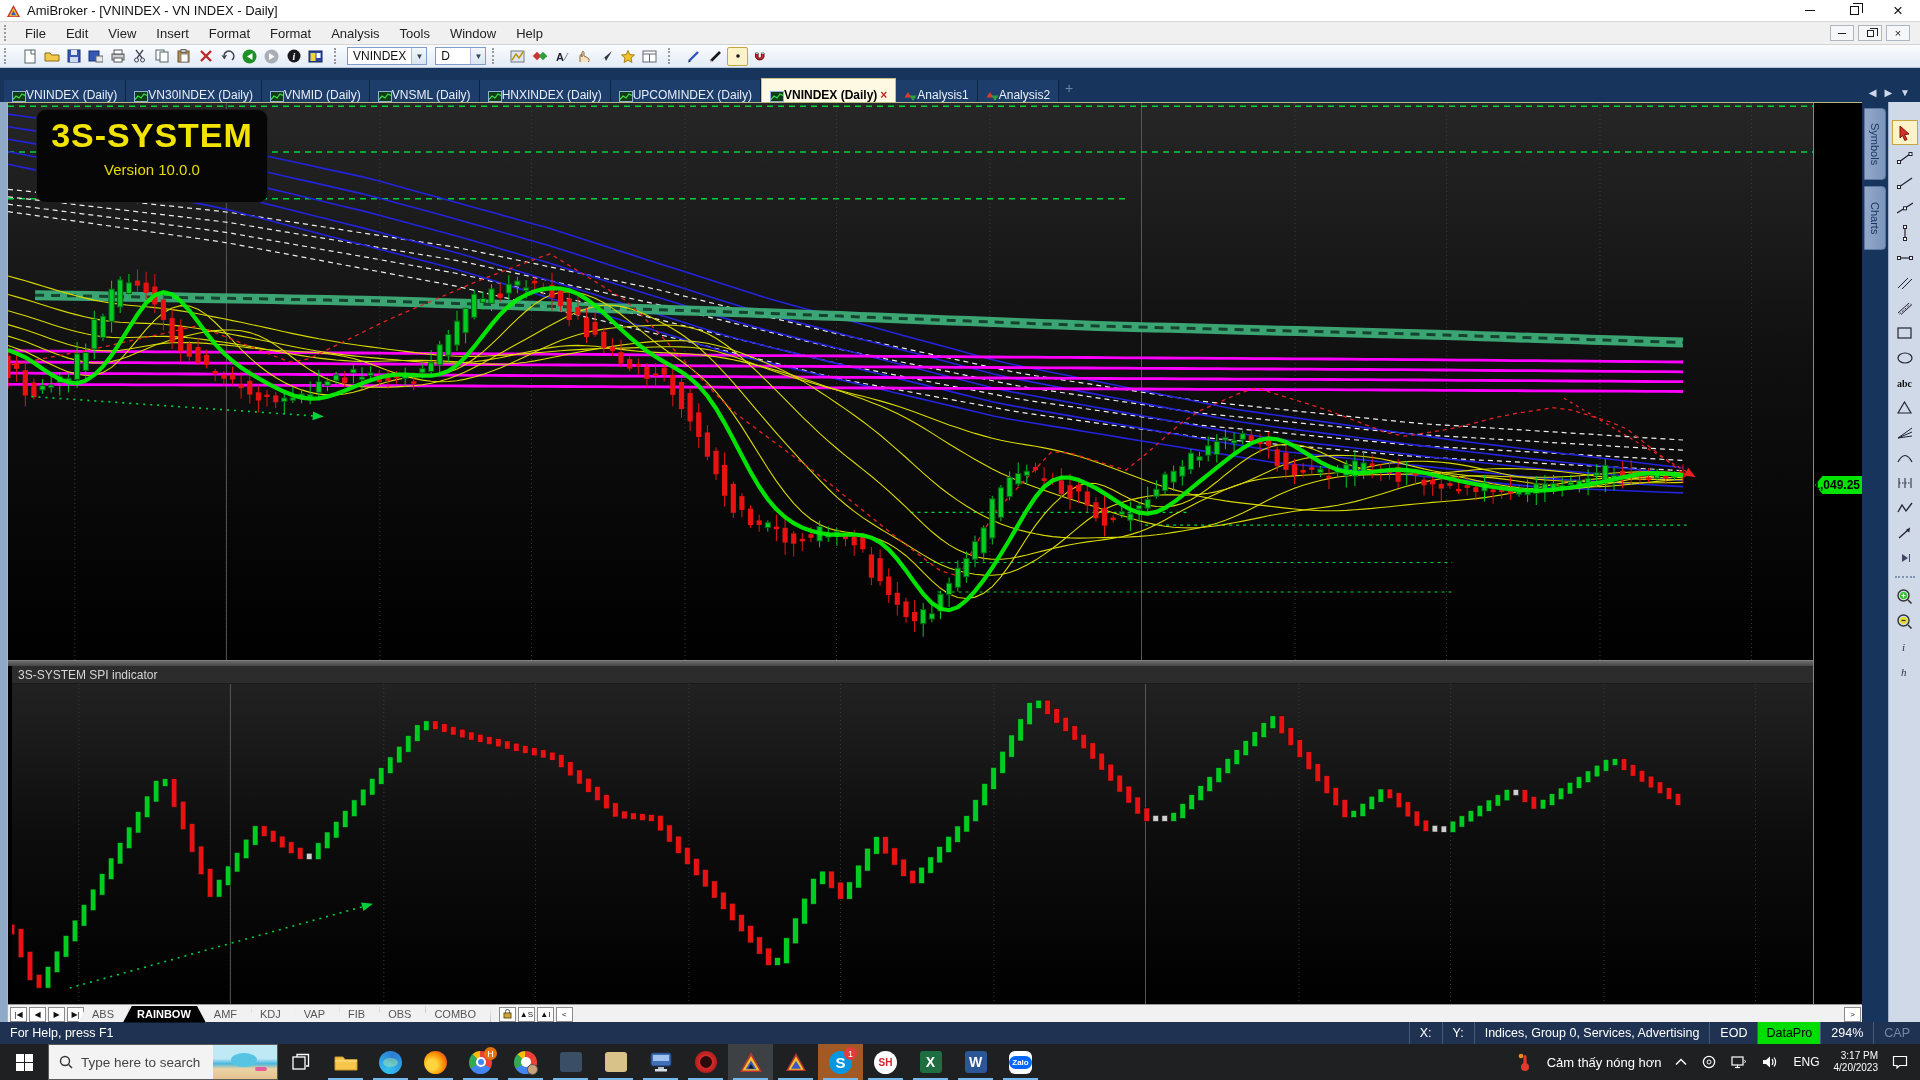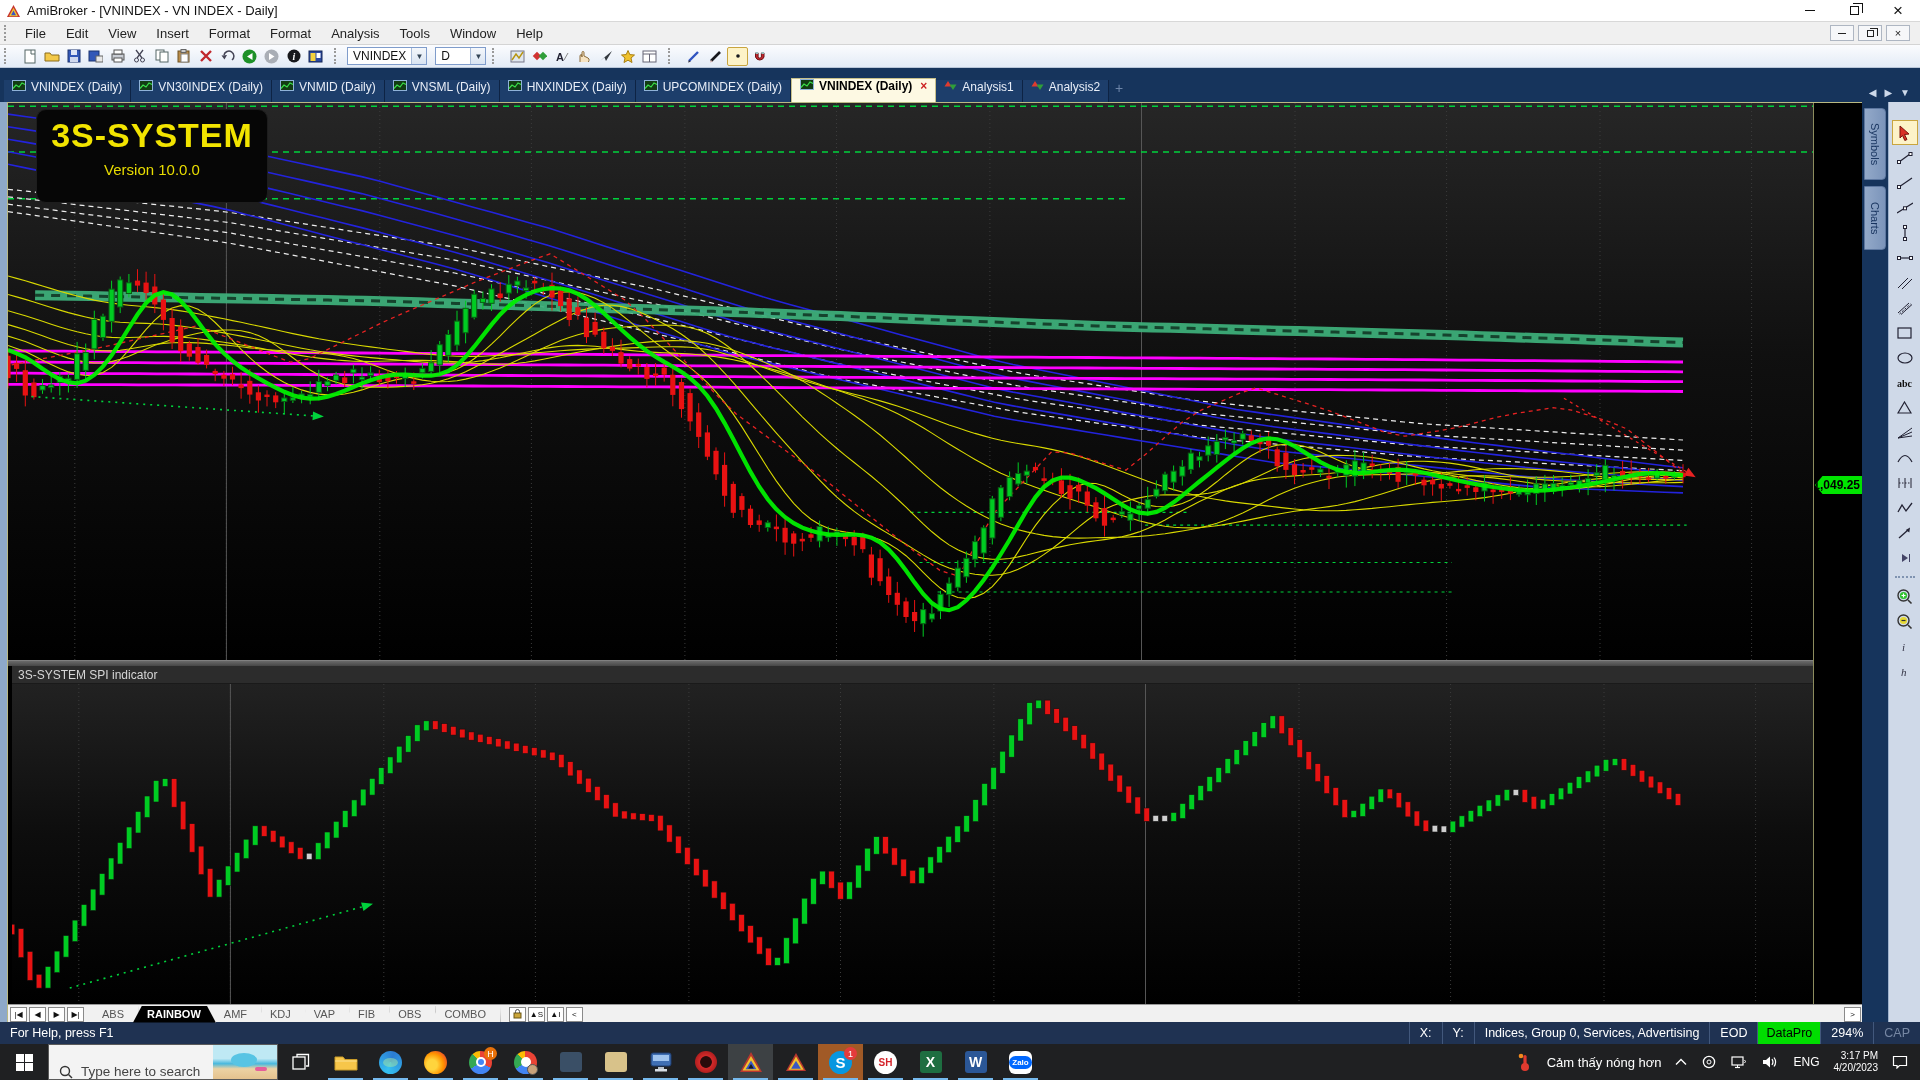--- a/index.html
+++ b/index.html
@@ -25,21 +25,21 @@
 .toolbar{position:absolute;left:0;top:45px;width:1920px;height:23px;background:linear-gradient(#fbfcfe,#e3ebf6);display:flex;align-items:center;font-size:12px;border-bottom:1px solid #b9c6d8}
 .tgroup{display:flex;align-items:center;gap:1px;padding:0 4px;height:100%}
 .tbtn{width:21px;height:19px;display:flex;align-items:center;justify-content:center;border-radius:2px}
 .tbtn.active{background:#fdf3c8;border:1px solid #c9a53f}
 .combo{display:flex;align-items:center;background:#fff;border:1px solid #7f9ccb;height:18px;margin:16px 2px}
 .combo .cval{padding:0 5px;font-size:12px;color:#111;min-width:58px}
 .combo .cbtn{width:15px;height:100%;background:linear-gradient(#f4f7fb,#d9e4f2);border-left:1px solid #a9bcd8;font-size:8px;color:#345;display:flex;align-items:center;justify-content:center}
 
 .tabbar{position:absolute;left:0;top:68px;width:1920px;height:34px;background:#16345c;display:flex;align-items:flex-end}
 .tabs-wrap{display:flex;align-items:flex-end;height:24px;padding-left:4px;flex:1}
-.doctab{display:flex;align-items:flex-start;gap:5px;height:22px;padding:0 8px;font-size:12px;color:#e8eef8;border-right:1px solid #0d2344;background:#1d3e6b;white-space:nowrap}
+.doctab{display:flex;align-items:flex-end;height:22px;padding:0 8px;font-size:12px;color:#e8eef8;border-right:1px solid #0d2344;background:#1d3e6b;white-space:nowrap}
 .doctab.active{background:#fdf9e3;color:#000;font-weight:bold;border:1px solid #c8c08a;border-bottom:none;height:24px}
 .dt-close{color:#c22;font-weight:bold;font-size:12px;margin-left:3px}
 .tab-navs{display:flex;align-items:center;gap:8px;padding:0 10px 4px 0;color:#cdd9ea;font-size:10px}
 
 .workspace{position:absolute;left:0;top:102px;width:1920px;height:920px;background:#10263f}
 .left-edge{position:absolute;left:0;top:0;width:7px;height:920px;background:#8ea9c9}
 .chart-frame{position:absolute;left:7px;top:0;width:1855px;height:920px;border:1px solid #b9b983;background:#000}
 .main-pane{position:absolute;left:0;top:0;width:1805px;height:557px;background:linear-gradient(180deg,#262626 0%,#101010 45%,#000 100%)}
 .pane-sep{position:absolute;left:0;top:557px;width:1805px;height:6px;background:linear-gradient(#6a6a6a,#474747);border-top:1px solid #808080}
 .spi-pane{position:absolute;left:4px;top:563px;width:1805px;height:338px;background:linear-gradient(180deg,#242424 0%,#0d0d0d 50%,#000 100%)}
@@ -67,21 +67,21 @@
 
 .statusbar{position:absolute;left:0;top:1022px;width:1920px;height:22px;background:#1f3252;color:#fff;font-size:12.5px;display:flex;align-items:center}
 .sb-help{padding-left:10px}
 .sb-right{margin-left:auto;display:flex;height:100%;align-items:stretch}
 .sb-cell{display:flex;align-items:center;justify-content:center;padding:0 10px;border-left:1px solid #42587c;white-space:nowrap}
 .sb-datapro{background:#00dd00;color:#000;padding:0 8px}
 .sb-dim{color:#7687a3}
 
 .taskbar{position:absolute;left:0;top:1044px;width:1920px;height:36px;background:#1f2022;display:flex;align-items:stretch;color:#fff}
 .tb-start{width:48px;display:flex;align-items:center;justify-content:center}
-.tb-search{width:230px;background:#f3f3f3;border:1px solid #5a5a5a;display:flex;align-items:flex-end;gap:8px;padding-left:10px;color:#444;font-size:13.5px;position:relative;overflow:hidden}
+.tb-search{width:230px;background:#f3f3f3;border:1px solid #5a5a5a;display:flex;align-items:center;gap:8px;padding-left:10px;color:#444;font-size:13.5px;position:relative;overflow:hidden}
 .tb-beach{position:absolute;right:0;top:0;width:64px;height:100%;background:linear-gradient(180deg,#bfe9f4 0%,#bfe9f4 40%,#49b8dd 55%,#ecd2a4 70%,#e4c28e 100%)}
 .tb-beach:before{content:"";position:absolute;left:18px;top:8px;width:26px;height:14px;border-radius:50%;background:#57c4e4}
 .tb-beach:after{content:"";position:absolute;right:10px;bottom:8px;width:12px;height:4px;background:#e45f9a;border-radius:2px}
 .tb-icon{width:45px;display:flex;align-items:center;justify-content:center;position:relative}
 .tb-icon .under{position:absolute;bottom:0;left:5px;right:5px;height:2.5px;background:#76b9ed}
 .tb-icon.hl{background:#3d4144}
 .tb-icon.hl-or{background:#a15a26}
 .badge{position:absolute;top:3px;right:6px;min-width:13px;height:13px;border-radius:7px;background:#e43b3b;color:#fff;font-size:9px;display:flex;align-items:center;justify-content:center;padding:0 2px}
 .tb-tray{margin-left:auto;display:flex;align-items:center;gap:14px;padding-right:12px;font-size:13px}
 .tb-clock{text-align:right;font-size:10px;line-height:1.25}
@@ -1068,21 +1068,21 @@
           </svg>
       </div>
       <div class="axis-col">
         <div class="price-tag" id="price-tag" style="top: 373px; background: rgb(0, 228, 0);">1,049.25</div>
       </div>
       <div class="sheetbar">
         <span class="snav">|◀</span>
         <span class="snav">◀</span>
         <span class="snav">▶</span>
         <span class="snav">▶|</span>
-        <span style="display:flex;align-items:flex-end;margin-left:10px">
+        <span style="display:flex;align-items:flex-end;">
             <span class="sheettab">ABS</span>
             <span class="sheettab active">RAINBOW</span>
             <span class="sheettab">AMF</span>
             <span class="sheettab">KDJ</span>
             <span class="sheettab">VAP</span>
             <span class="sheettab">FIB</span>
             <span class="sheettab">OBS</span>
             <span class="sheettab">COMBO</span>
           </span>
         <span class="sheet-tools">

